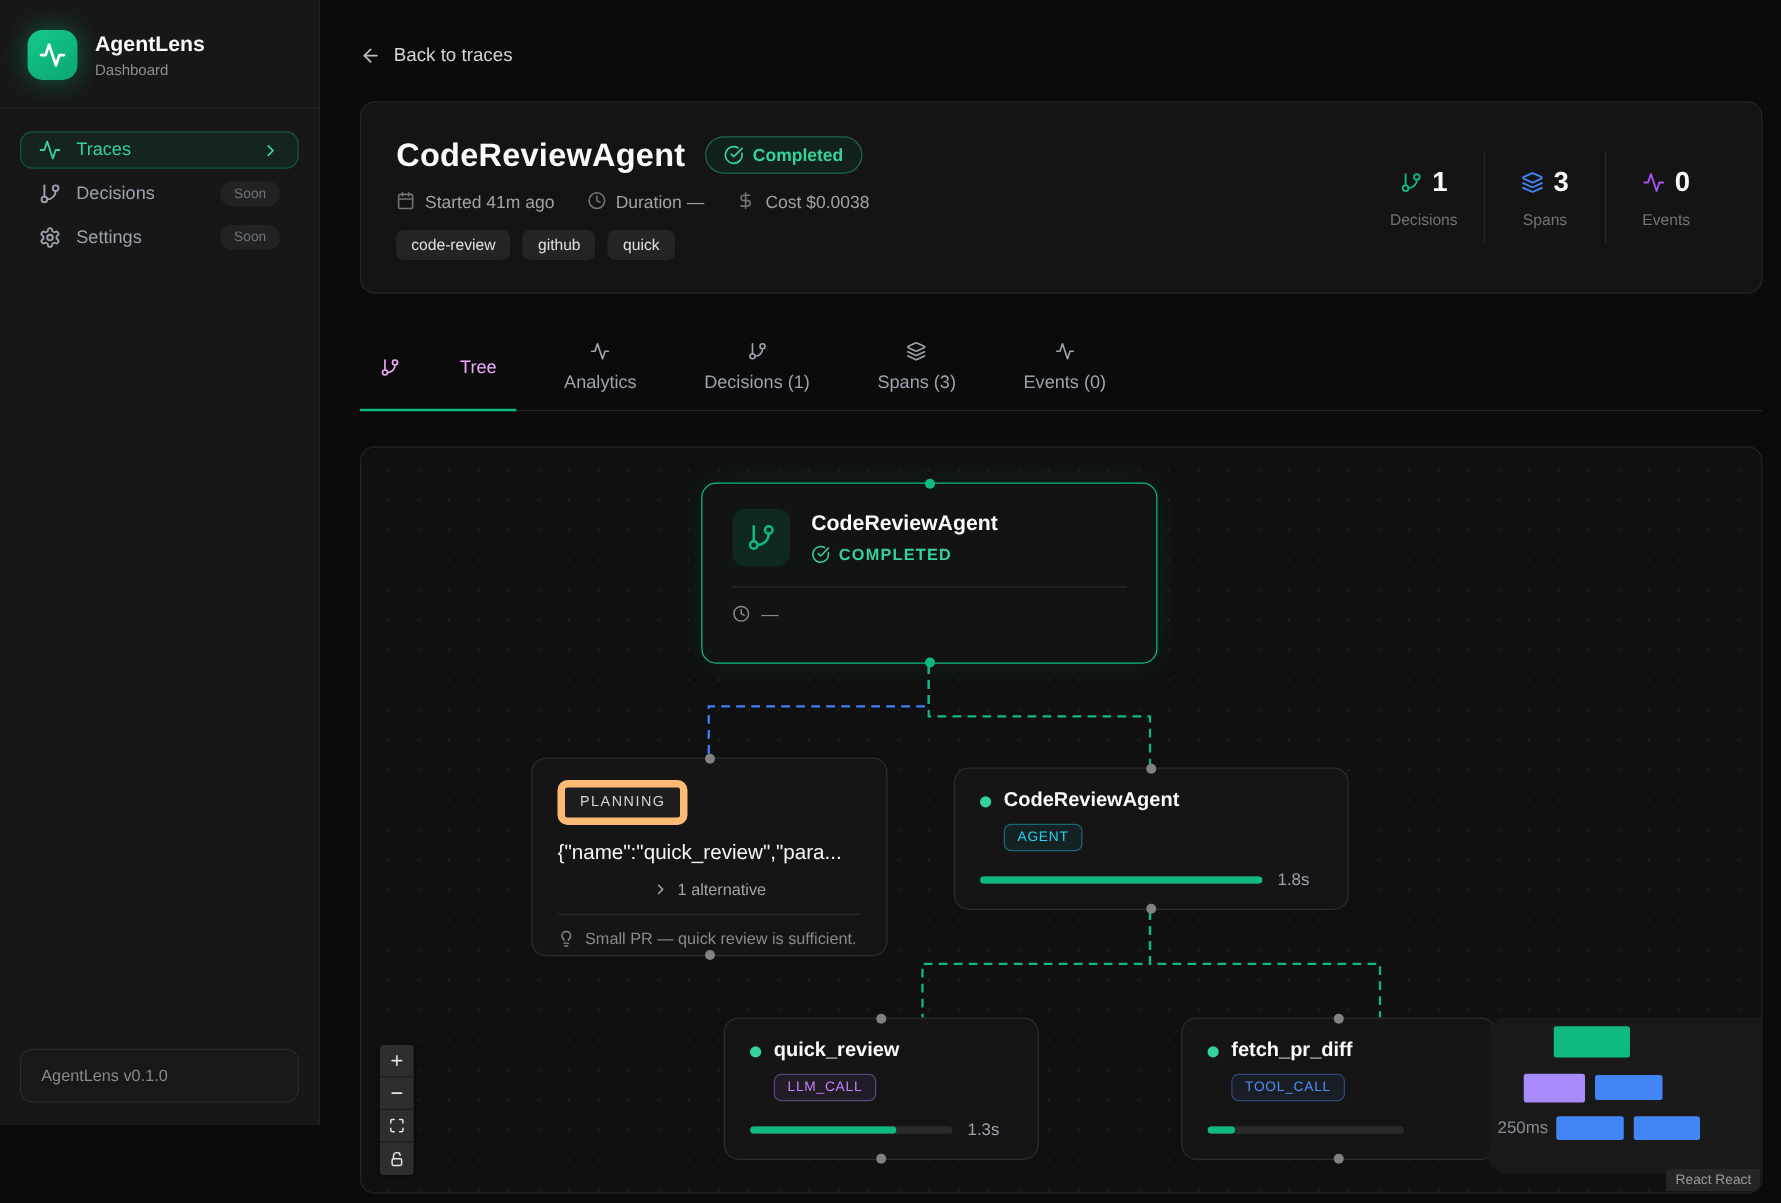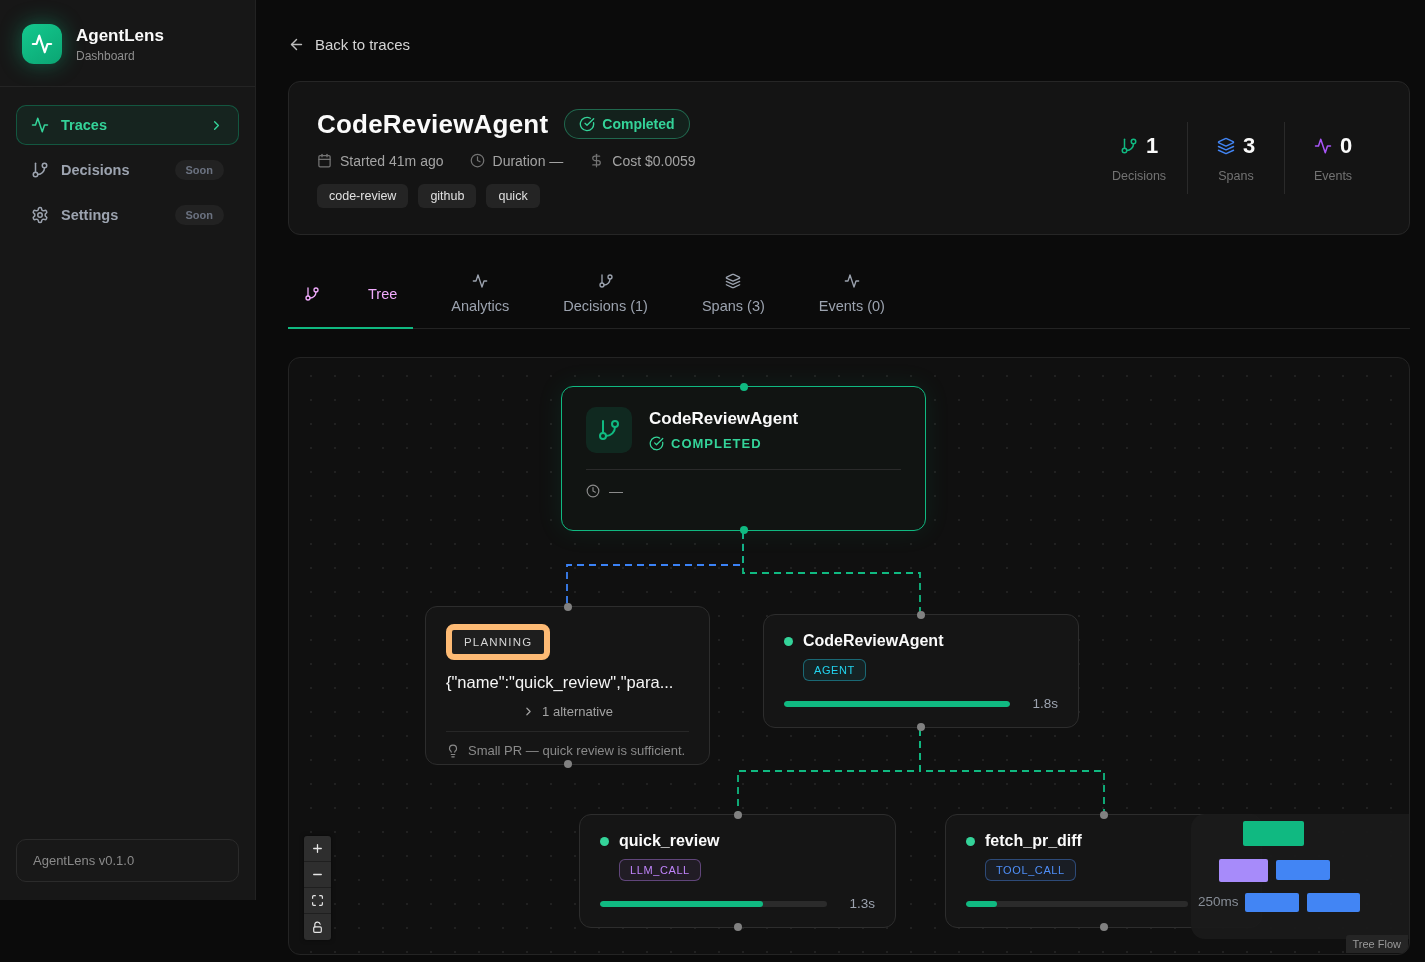--- a/index.html
+++ b/index.html
@@ -6,21 +6,21 @@
   html,body { width:1425px; height:962px; background:#0b0b0b; font-family:"Liberation Sans", sans-serif; color:#e5e5e5; overflow:hidden; }
   .app { display:flex; width:100%; height:100%; }
 
   
   .sidebar { width:256px; min-width:256px; height:900px; background:#171717; border-right:1px solid #222; position:relative; }
   .brand { display:flex; align-items:center; gap:14px; padding:24px 20px 22px 22px; border-bottom:1px solid #242424; }
   .brand-logo { width:40px; height:40px; border-radius:12px; background:linear-gradient(145deg,#14c98e,#0ba573); display:flex; align-items:center; justify-content:center; box-shadow:0 0 22px rgba(16,185,129,.45); color:#fff; }
   .brand-name { font-size:17px; font-weight:700; color:#fafafa; }
   .brand-sub { font-size:12px; color:#8f8f8f; margin-top:3px; }
   .nav { padding:18px 16px; display:flex; flex-direction:column; gap:5px; }
-  .nav-item { display:flex; align-items:center; gap:12px; height:40px; padding:0 14px; border-radius:10px; font-size:14.5px; color:#9ca3af; border:1px solid transparent; cursor:pointer;font-weight:bold; }
+  .nav-item { display:flex; align-items:center; gap:12px; height:30px; padding:0 14px; border-radius:10px; font-size:14.5px; color:#9ca3af; border:1px solid transparent; cursor:pointer; }
   .nav-item.active { background:rgba(16,185,129,.08); border-color:rgba(16,185,129,.35); color:#34d399; }
   .nav-item .grow { flex:1; }
   .soon-badge { font-size:11px; color:#6b7280; background:#222; border-radius:999px; padding:4px 11px; }
   .sidebar-footer { position:absolute; left:16px; right:16px; bottom:18px; border:1px solid #2b2b2b; border-radius:10px; padding:13px 16px; font-size:13px; color:#8a8a8a; background:#181818; }
 
   
   .main { flex:1; padding:36px 15px 0 32px; }
   .back-link { display:flex; align-items:center; gap:10px; font-size:15px; color:#d4d4d4; cursor:pointer; margin-bottom:28px; width:max-content; }
   .back-link svg { color:#bdbdbd; }
 
@@ -66,32 +66,32 @@
 
   
   .node-planning { left:136px; top:248px; width:285px; height:159px; background:#151515; padding:17px 20px 0; }
   .plan-badge { display:inline-block; font-size:11.5px; letter-spacing:1.2px; color:#d4d4d4; background:#1e1e1e; border:6px solid #fdba74; border-radius:8px; padding:6px 12px; }
   .plan-action { margin-top:13px; font-size:16.5px; color:#f5f5f5; white-space:nowrap; overflow:hidden; }
   .plan-alt { display:flex; align-items:center; gap:7px; margin-top:12px; font-size:13px; color:#a3a3a3; cursor:pointer;justify-content:center; }
   .plan-divider { border-top:1px solid #272727; margin-top:12px; }
   .plan-reason { display:flex; align-items:center; gap:8px; padding-top:11px; font-size:13px; color:#8a8a8a; }
 
   
-  .node-span { width:317px; height:114px; padding:17px 20px 0; }
+  .node-span { width:252px; height:114px; padding:17px 20px 0; }
   .node-agent { left:474px; top:256px; width:316px; }
   .node-quick { left:290px; top:456px; }
   .node-fetch { left:656px; top:456px; }
   .span-head { display:flex; align-items:center; gap:10px; }
   .span-dot { width:9px; height:9px; border-radius:50%; background:#34d399; }
   .span-title { font-size:16px; font-weight:700; color:#fafafa; }
   .type-badge { display:inline-block; margin:9px 0 0 19px; font-size:11px; font-weight:400; letter-spacing:.6px; border:1px solid; border-radius:6px; padding:4px 10px; }
   .bar-row { display:flex; align-items:center; gap:12px; margin-top:15px; }
   .bar-track { flex:1; height:6px; border-radius:3px; background:#2b2b2b; overflow:hidden; }
   .bar-fill { height:100%; border-radius:3px; background:#10b981; }
-  .bar-dur { font-size:13.5px; color:#9ca3af; min-width:36px; text-align:right; }
+  .bar-dur { font-size:13.5px; color:#9ca3af; min-width:36px; text-align:left; }
   .node-fetch .bar-dur { visibility:hidden; }
   .fetch-dur-overlay { position:absolute; left:909px; top:536px; z-index:3; font-size:13.5px; color:#878d96; }
 
   
   .controls { position:absolute; left:15px; top:478px; width:27px; display:flex; flex-direction:column; border-radius:3px; overflow:hidden; box-shadow:0 0 4px rgba(0,0,0,.5); z-index:2; }
   .ctrl-btn { width:27px; height:26px; background:#2e2e2e; border:none; border-bottom:1px solid #1f1f1f; color:#e5e5e5; display:flex; align-items:center; justify-content:center; cursor:pointer; }
   .ctrl-btn:last-child { border-bottom:none; }
 
   
   .minimap { position:absolute; right:0; top:456px; width:218px; height:125px; background:rgba(26,26,26,.95); border-radius:14px 0 0 14px; z-index:2; }
@@ -215,21 +215,21 @@
               </span>
             <span>Duration —</span>
           </span>
           <span class="meta-item">
             <span>
                 <svg width="15" height="15" viewBox="0 0 24 24" fill="none" stroke="currentColor" stroke-width="2" stroke-linecap="round" stroke-linejoin="round">
                   <line x1="12" x2="12" y1="2" y2="22"></line>
                   <path d="M17 5H9.5a3.5 3.5 0 0 0 0 7h5a3.5 3.5 0 0 1 0 7H6"></path>
                 </svg>
               </span>
-            <span>Cost $0.0059</span>
+            <span>Cost $0.0038</span>
           </span>
         </div>
         <div class="tags-row">
           <span class="tag-pill">code-review</span>
           <span class="tag-pill">github</span>
           <span class="tag-pill">quick</span>
         </div>
       </div>
 
       <div class="stats">
@@ -478,17 +478,17 @@
       </div>
 
       <div class="minimap">
         <div class="mini-rect mini-root" style="background: rgb(16, 185, 129);"></div>
         <div class="mini-rect mini-plan" style="background: rgb(167, 139, 250);"></div>
         <div class="mini-rect mini-agent" style="background: rgb(66, 133, 244);"></div>
         <div class="mini-rect mini-quick" style="background: rgb(66, 133, 244);"></div>
         <div class="mini-rect mini-fetch" style="background: rgb(66, 133, 244);"></div>
       </div>
 
-      <div class="attribution">Tree Flow</div>
+      <div class="attribution">React React</div>
     </div>
 
   </main>
 </div>
 
 </body></html>

